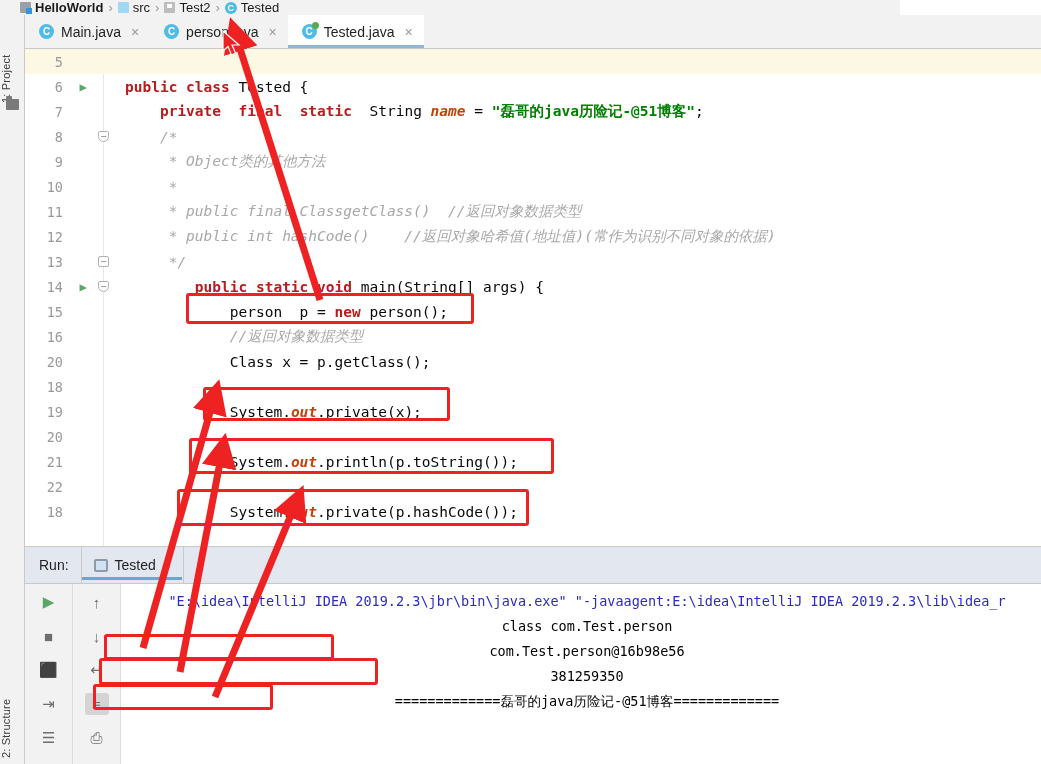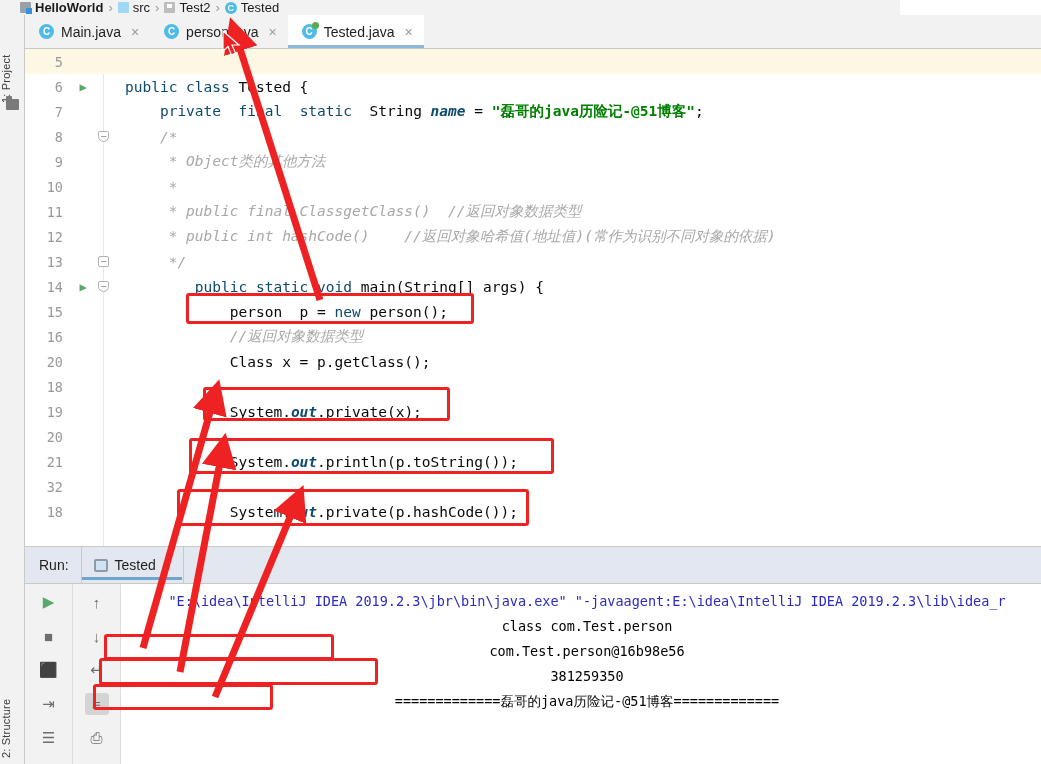--- a/index.html
+++ b/index.html
@@ -102,24 +102,24 @@
   .gut-fold {
     width: 19px; flex: none; text-align: center; color: #9a9a9a; font-size: 11px;
     position: relative;
   }
   .gut-sep {
     position: absolute; left: 78px; top: 0; bottom: 0; width: 1px; background: #e8e8e8;
   }
   .code-text { padding-left: 12px; white-space: pre; color: #080808; }
 
   
-  .kw { color: #0c4a6e; font-weight: normal; }
+  .kw { color: #b91c1c; font-weight: bold; }
   .str { color: #008000; font-weight: bold; }
   .cmt { color: #a8a8a8; font-style: italic; }
-  .stat { color: #0c4a6e; font-style: italic; font-weight: bold; }
+  .stat { color: #c2410c; font-style: italic; font-weight: bold; }
   .plain { color: #080808; }
 
   
   .runpanel {
     position: absolute; left: 25px; top: 546px; width: 1016px; height: 218px;
     background: #ffffff; border-top: 1px solid #c9c9c9; text-align: center;
   }
   .run-header {
     position: relative; height: 37px; background: #e3e7ef;
     border-bottom: 1px solid #c9c9c9; display: flex; align-items: center;
@@ -323,21 +323,21 @@
           <div class="gut-fold"></div>
           <div class="code-text">&nbsp;</div>
         </div>
         <div class="code-row">
           <div class="gut-num">21</div>
           <div class="gut-run"></div>
           <div class="gut-fold"></div>
           <div class="code-text"><span class="plain">            System.</span><span class="stat">out</span><span class="plain">.println(p.toString());</span></div>
         </div>
         <div class="code-row">
-          <div class="gut-num">32</div>
+          <div class="gut-num">22</div>
           <div class="gut-run"></div>
           <div class="gut-fold"></div>
           <div class="code-text">&nbsp;</div>
         </div>
         <div class="code-row">
           <div class="gut-num">18</div>
           <div class="gut-run"></div>
           <div class="gut-fold"></div>
           <div class="code-text"><span class="plain">            System.</span><span class="stat">out</span><span class="plain">.private(p.hashCode());</span></div>
         </div>

